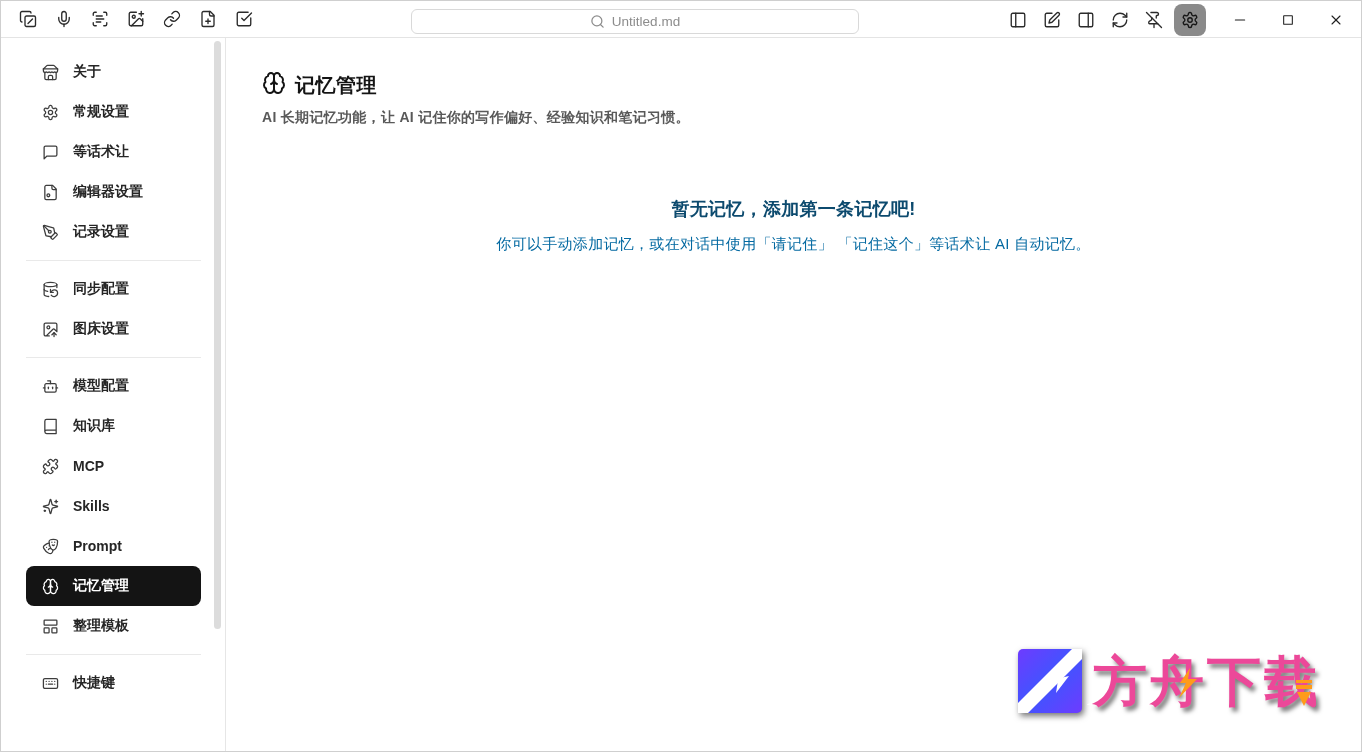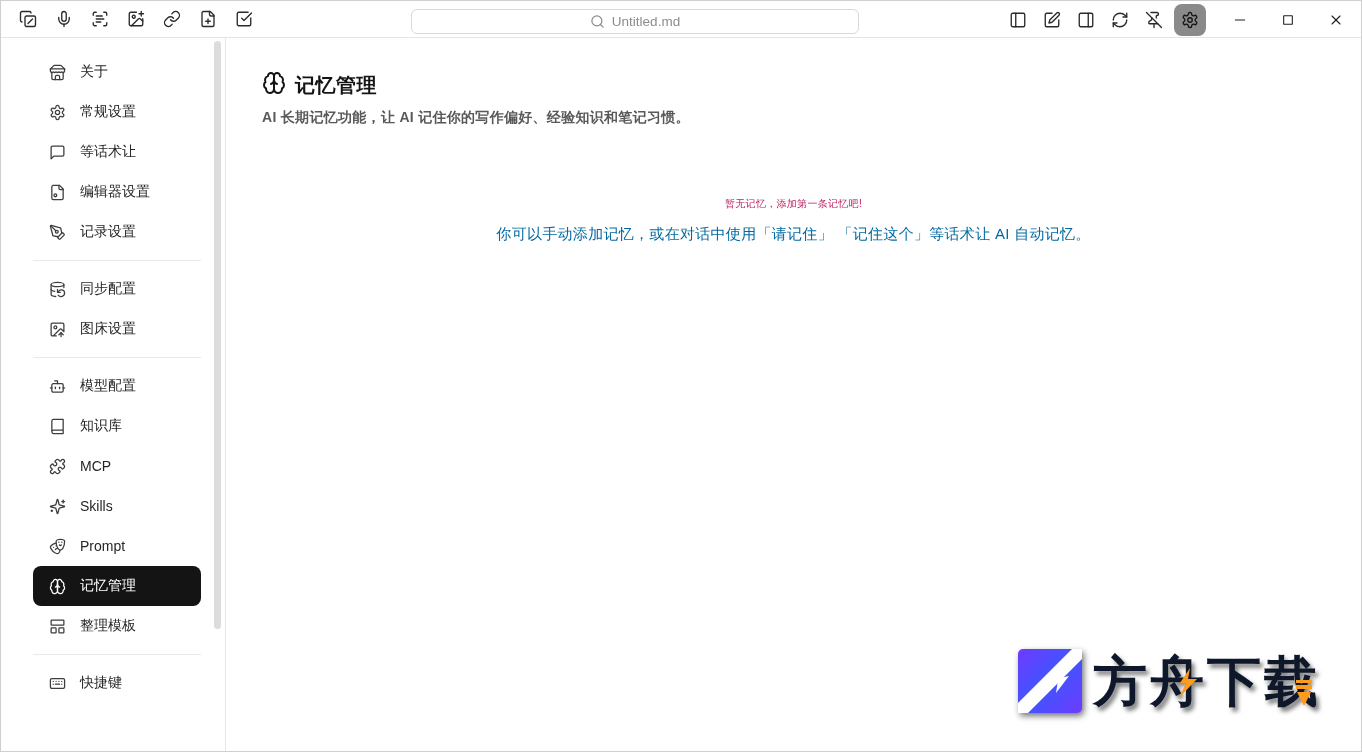--- a/index.html
+++ b/index.html
@@ -23,46 +23,46 @@
   .searchbox svg { display:block; color:#8c8c8c; }
   .tb-right { position:absolute; right:11px; top:2.5px; display:flex; align-items:center; gap:20px; }
   .tb-apps { display:flex; align-items:center; gap:6px; }
   .tb-wins { display:flex; align-items:center; gap:20px; }
   .tb-wins .tb-btn { color:#1f1f1f; }
 
   
   .appbody { flex:1; display:flex; min-height:0; }
 
   .sidebar { width:225px; flex:none; border-right:1px solid #e6e6e6; position:relative;
-             padding:14px 24px 8px 32px; overflow:hidden; background:#fff; }
+             padding:14px 24px 8px 25px; overflow:hidden; background:#fff;font-weight:bold; }
   .sb-item { height:40px; border-radius:8px; display:flex; align-items:center; gap:14px;
              padding-left:16px; font-size:14px; color:#262626; cursor:pointer; white-space:nowrap; }
   .sb-item .ic { color:#3d3d3d; display:flex; flex:none; }
   .sb-item.active { background:#141414; color:#fff; }
   .sb-item.active .ic { color:#fff; }
   .sb-divider { height:1px; background:#e9e9e9; margin:8px 0; }
   .sb-scrollbar { position:absolute; right:4px; top:3px; width:7px; height:588px;
                   background:#dcdcdc; border-radius:4px; cursor:default; }
 
   .content { flex:1; position:relative; min-width:0; }
   .page-header { padding:33px 36px 0 36px; }
   .title-row { display:flex; align-items:center; gap:9px; color:#141414; }
   .title-row h1 { font-size:20px; font-weight:700; color:#141414; letter-spacing:.5px; }
   .subtitle { margin-top:10px; font-size:14px; color:#595959; letter-spacing:.3px;font-weight:bold; }
 
   .empty { margin-top:70px; text-align:center; }
-  .empty-title { font-size:10px; color:#be185d; letter-spacing:.3px; }
+  .empty-title { font-size:18px; color:#0c4a6e; letter-spacing:.3px;font-weight:bold; }
   .empty-desc { margin-top:14px; font-size:15px; color:#0369a1; letter-spacing:.3px; }
 
   
   .watermark { position:absolute; right:40px; bottom:38px; display:flex; align-items:center;
                gap:11px; pointer-events:none; }
   .wm-logo { width:64px; height:64px; filter:drop-shadow(2px 3px 3px rgba(0,0,0,.55)); }
   .wm-textwrap { position:relative; }
-  .wm-text { font-size:54px; font-weight:900; color:#0f172a; letter-spacing:3px;
+  .wm-text { font-size:54px; font-weight:900; color:#ec4899; letter-spacing:3px;
              -webkit-text-stroke:3px #ffffff; paint-order:stroke fill;
              text-shadow:3px 4px 4px rgba(0,0,0,.5); line-height:1; }
   .wm-bolt { position:absolute; left:84px; top:14px; }
   .wm-arrow { position:absolute; left:200px; top:26px; }
 </style>
 </head>
 <body>
 
 <div class="window">
 

